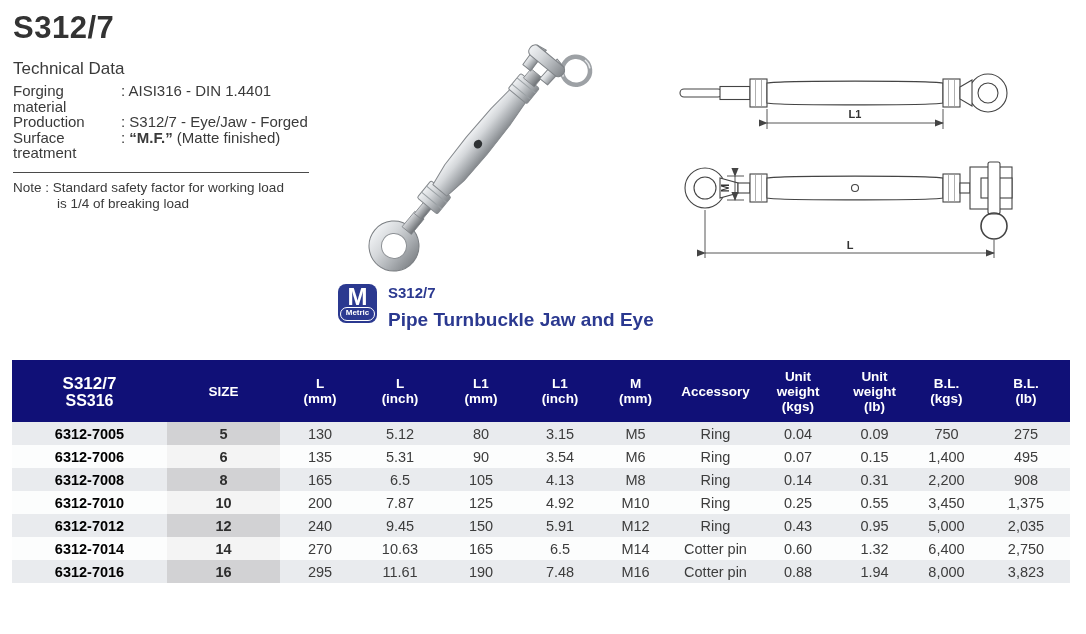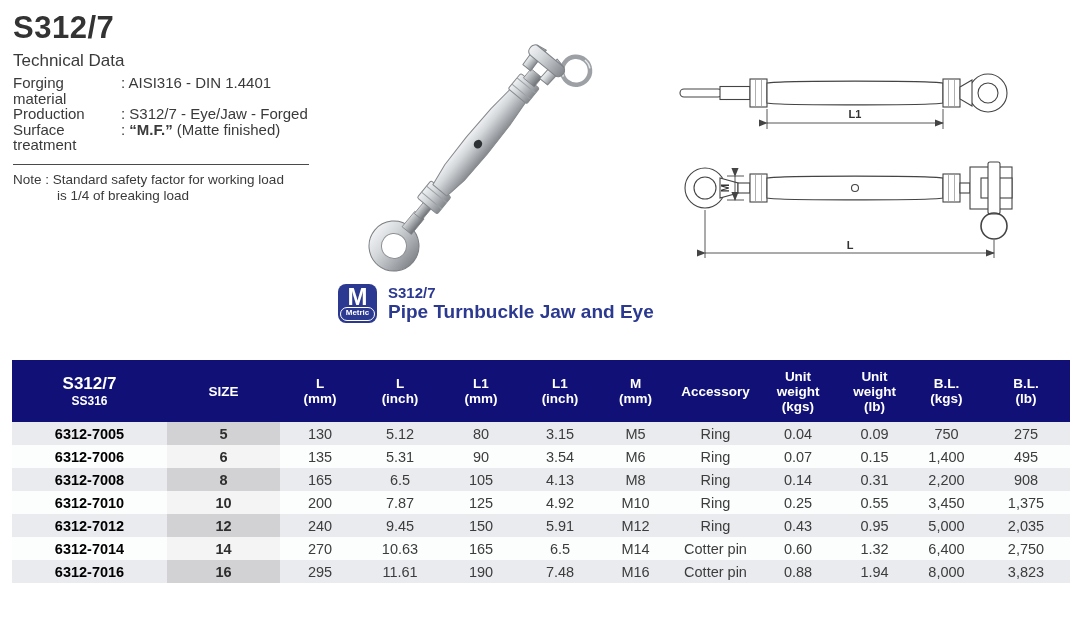--- a/index.html
+++ b/index.html
@@ -4,21 +4,21 @@
 <style>
   * { margin:0; padding:0; box-sizing:border-box; }
   html,body { background:#fff; }
   .page {
     position:relative; width:1086px; height:634px; background:#ffffff;
     font-family:"Liberation Sans", sans-serif; color:#3a3a3a; overflow:hidden;border-radius:12px;
   }
   
   .info { position:absolute; left:13px; top:10px; width:320px; }
   .title { font-size:31px; font-weight:bold; color:#333; letter-spacing:0.5px; }
-  .tech-heading { font-size:17px; color:#3a3a3a; margin-top:5px; }
+  .tech-heading { font-size:17px; color:#3a3a3a; margin-top:13px; }
   .specs { margin-top:4px; }
   .spec-row { display:flex; font-size:15px; line-height:15.5px; color:#3a3a3a; }
   .spec-label { width:108px; flex:0 0 108px; }
   .spec-value b { font-weight:bold; }
   .divider { border:none; border-top:1px solid #4a4a4a; width:296px; margin:11px 0 0 0; }
   .note { margin-top:7px; font-size:13.5px; line-height:16px; color:#3a3a3a; }
   .note-l2 { padding-left:44px; }
   
   .prod-id { position:absolute; left:338px; top:284px; display:flex; align-items:flex-start; }
   .badge {
@@ -27,34 +27,34 @@
     flex:0 0 39px;
   }
   .badge-m { color:#fff; font-weight:bold; font-size:24px; line-height:26px; margin-top:0px; }
   .badge-pill {
     position:absolute; bottom:2px; left:2px; right:2px; height:14px;
     border:1.5px solid #fff; border-radius:7px; background:#2b3990;
     color:#fff; font-size:8px; font-weight:bold; text-align:center; line-height:10px;
   }
   .prod-text { margin-left:11px; color:#2b3990; }
   .prod-code { font-size:15px; font-weight:bold; line-height:17px; }
-  .prod-name { font-size:19px; font-weight:bold; line-height:22px; }
+  .prod-name { font-size:19px; font-weight:bold; line-height:22px;margin-top:8px; }
   
   .photo { position:absolute; left:330px; top:18px; }
   .draw-top { position:absolute; left:650px; top:55px; }
   .draw-bottom { position:absolute; left:650px; top:150px; }
   svg text { font-family:"Liberation Sans", sans-serif; }
   
   .tbl-wrap { position:absolute; left:12px; top:360px; }
   table { border-collapse:collapse; table-layout:fixed; width:1058px; }
   thead th { background:#101077; color:#fff; font-weight:bold; vertical-align:middle;
              height:62px; padding:0 2px; }
   .col-h { font-size:13.5px; line-height:15px; text-align:center; }
   .h-code1 { font-size:17px; line-height:20px; }
-  .h-code2 { font-size:12px; line-height:14px; }
+  .h-code2 { font-size:16px; line-height:14px; }
   tbody td { height:23px; text-align:center; font-size:14.5px; color:#3c3c3c;
              padding:0 2px; white-space:nowrap; }
   tbody tr.odd  { background:#e9ebee; }
   tbody tr.even { background:#fcfdfd; }
   td.c-code { font-weight:bold; color:#000000; }
   td.c-size { font-weight:bold; color:#2e2e2e; }
   tr.odd  td.c-size { background:#d2d2d4; }
   tr.even td.c-size { background:#f4f4f4; }
 </style>
 </head>

